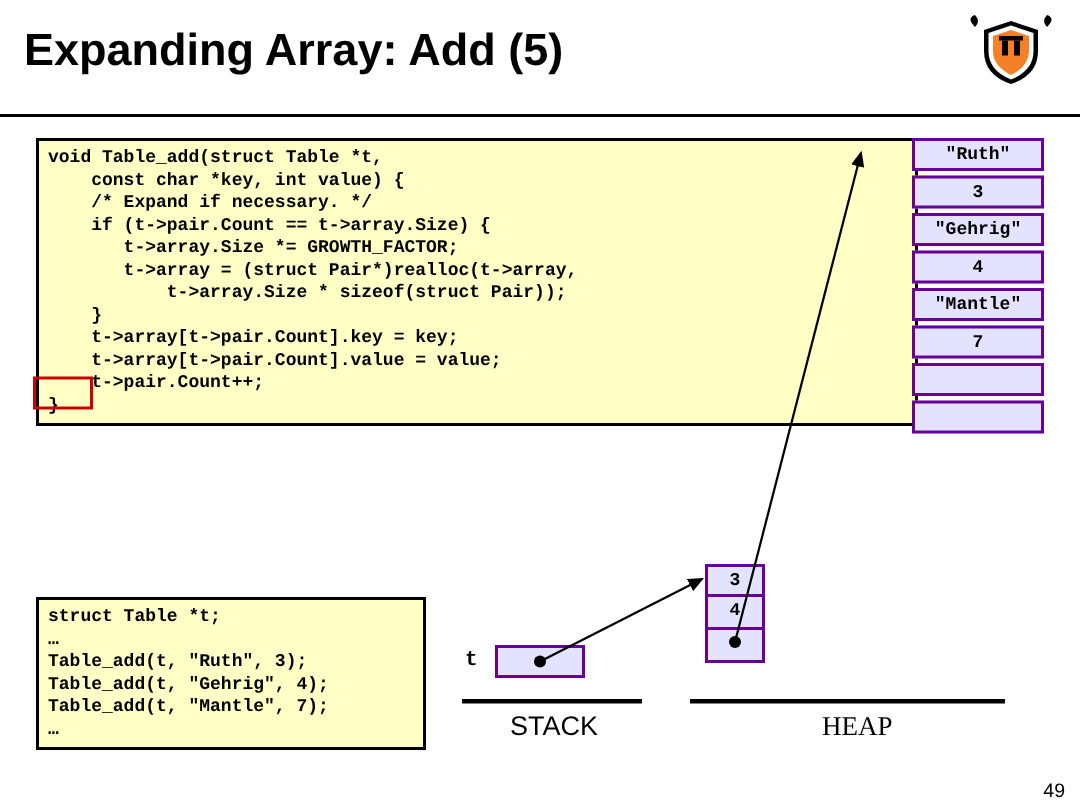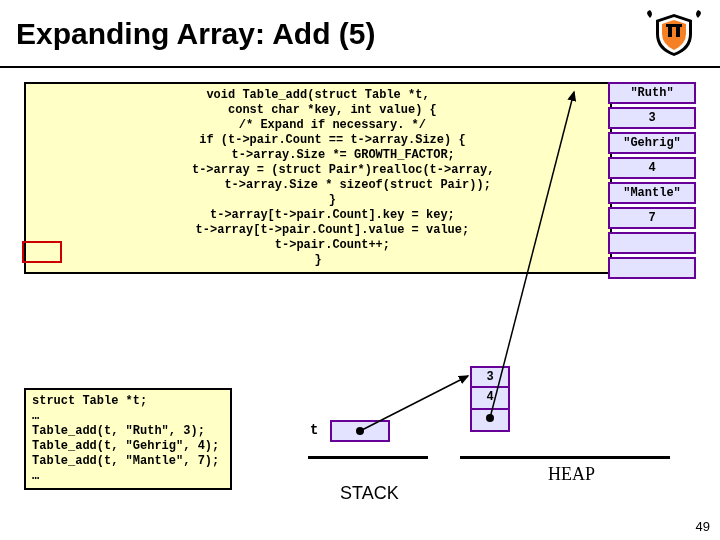--- a/index.html
+++ b/index.html
@@ -10,21 +10,21 @@
     font-family: Arial, Helvetica, sans-serif;
     position: relative;
     overflow: hidden;
   }
   .slide {
     width: 720px;
     height: 540px;
     position: relative;
   }
   .title-area {
-    padding: 10px 16px 8px 16px;
+    padding: 10px 16px 18px 16px;
     display: flex;
     align-items: center;
     justify-content: space-between;
     border-bottom: 2px solid #000;
   }
   .title {
     font-size: 30px;
     font-weight: bold;
     color: #000;
   }
@@ -47,26 +47,25 @@
     font-weight: bold;
     line-height: 1.25;
     padding: 4px 6px;
     white-space: pre;
     position: absolute;
   }
   .code-main {
     left: 24px;
     top: 14px;
     width: 588px;
-    text-align: center;
   }
   .code-second {
     left: 24px;
     top: 320px;
-    width: 208px;
+    width: 260px;
   }
   .red-box {
     border: 2px solid #cc0000;
     position: absolute;
     pointer-events: none;
   }
   .table-cells {
     position: absolute;
     right: 24px;
     top: 14px;
@@ -218,21 +217,21 @@
 
     <div class="t-label">t</div>
     <div class="stack-box"></div>
 
     <div class="dot" style="left:356px; top:359px;"></div>
     <div class="dot" style="left:486px; top:346px;"></div>
 
     <div class="bar" style="left:308px; top:388px; width:120px;"></div>
     <div class="bar" style="left:460px; top:388px; width:210px;"></div>
 
-    <div class="stack-heap-label" style="left:340px; top:396px;margin-top:19px;">STACK</div>
+    <div class="stack-heap-label" style="left:340px; top:396px;">STACK</div>
     <div class="stack-heap-label" style="left:548px; top:396px;font-family:Liberation Serif, serif;">HEAP</div>
 
     <svg class="arrows">
       <defs>
         <marker id="arrowhead" markerWidth="8" markerHeight="8" refX="6" refY="3" orient="auto">
           <path d="M0,0 L7,3 L0,6 Z" fill="#000"></path>
         </marker>
       </defs>
 
       <line x1="360" y1="363" x2="468" y2="308" stroke="#000" stroke-width="1.5" marker-end="url(#arrowhead)"></line>

